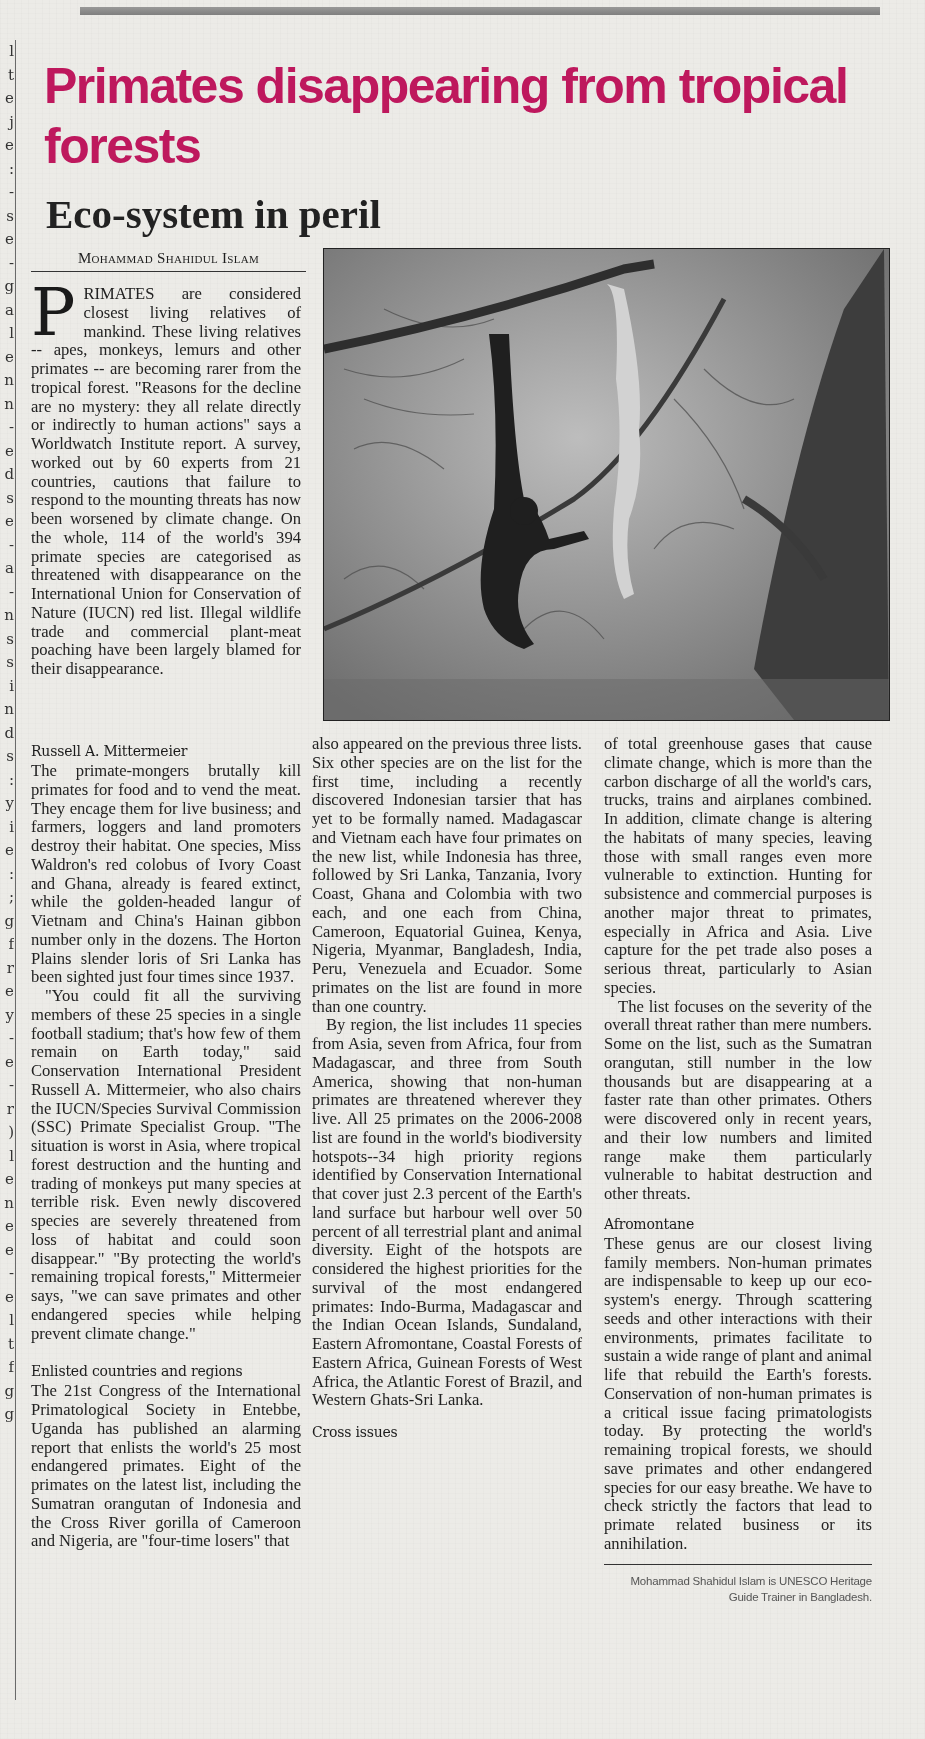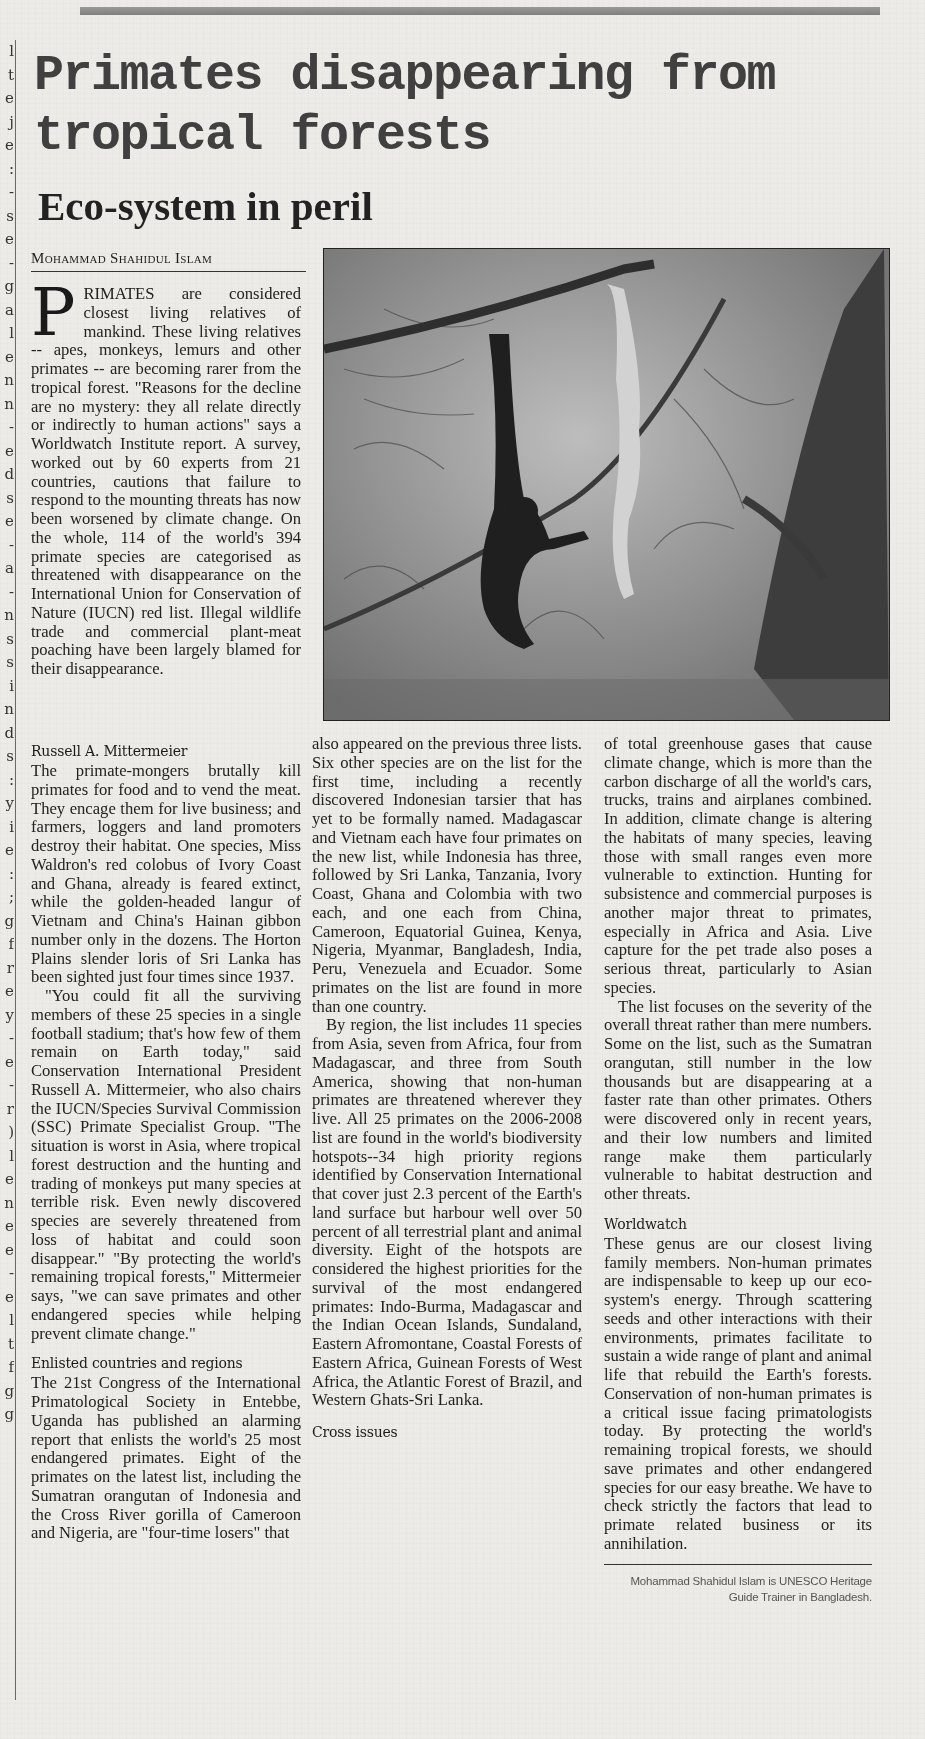--- a/index.html
+++ b/index.html
@@ -22,31 +22,31 @@
   .left-strip {
     position:absolute; left:0; top:40px; width:14px; height:1660px; overflow:hidden;
     font-size:15px; line-height:23.5px; color:#333; text-align:right;
   }
   .left-strip span { display:block; }
   .column-divider {
     position:absolute; left:15px; top:40px; width:1px; height:1660px; background:#6a6a6a;
   }
   .headline {
     position:absolute; left:30px; top:42px; width:880px;
-    font-family:Liberation Mono, monospace; font-weight:bold; font-size:50px; line-height:60px;
-    letter-spacing:-1.5px; color:#404040; margin:4px;
+    font-family:Liberation Sans, sans-serif; font-weight:bold; font-size:50px; line-height:60px;
+    letter-spacing:-1.5px; color:#be185d; margin:14px;
   }
   .subhead {
     position:absolute; left:30px; top:175px;
-    font-family:"Liberation Serif", serif; font-size:41px; line-height:46px; color:#222; margin:8px;
+    font-family:"Liberation Serif", serif; font-size:41px; line-height:46px; color:#222; margin:16px;
   }
   .byline {
     position:absolute; left:31px; top:250px; width:275px;
     font-family:"Liberation Serif", serif; font-size:15px; font-variant:small-caps;
-    letter-spacing:.3px; padding-bottom:4px; border-bottom:1.5px solid #333;
+    letter-spacing:.3px; padding-bottom:4px; border-bottom:1.5px solid #333;text-align:center;
   }
   .col {
     position:absolute; font-family:"Liberation Serif", serif; font-size:16.6px;
     line-height:18.75px; text-align:justify; hyphens:auto; color:#222;
   }
   .col p { margin:0; }
   .col p.indent { text-indent:14px; }
   .col h3 {
     margin:6px 0 0 0; font-family:"DejaVu Serif", serif; font-weight:normal;
     font-size:14px; line-height:21px; color:#1b1b1b; letter-spacing:-.2px;
@@ -175,30 +175,30 @@
     <circle cx="200" cy="262" r="14" fill="#1f1f1f"></circle>
     <path d="M283 35 Q296 45 292 130 Q300 190 290 260 Q285 320 300 350 L310 345 Q300 310 305 270 Q320 230 315 180 Q320 130 300 40 Z" fill="#d2d2d2"></path>
     <rect x="0" y="430" width="565" height="41" fill="#6a6a6a" opacity=".5"></rect>
   </svg>
 </div>
 
 <div class="col c1">
   <h3>Russell A. Mittermeier</h3>
   <p>The primate-mongers brutally kill primates for food and to vend the meat. They encage them for live business; and farmers, loggers and land promoters destroy their habitat. One species, Miss Waldron's red colobus of Ivory Coast and Ghana, already is feared extinct, while the golden-headed langur of Vietnam and China's Hainan gibbon number only in the dozens. The Horton Plains slender loris of Sri Lanka has been sighted just four times since 1937.</p>
   <p class="indent">"You could fit all the surviving members of these 25 species in a single football stadium; that's how few of them remain on Earth today," said Conservation International President Russell A. Mittermeier, who also chairs the IUCN/Species Survival Commission (SSC) Primate Specialist Group. "The situation is worst in Asia, where tropical forest destruction and the hunting and trading of monkeys put many species at terrible risk. Even newly discovered species are severely threatened from loss of habitat and could soon disappear." "By protecting the world's remaining tropical forests," Mittermeier says, "we can save primates and other endangered species while helping prevent climate change."</p>
-  <h3 style="margin-top:10px">Enlisted countries and regions</h3>
+  <h3 style="margin-top:18px">Enlisted countries and regions</h3>
   <p>The 21st Congress of the International Primatological Society in Entebbe, Uganda has published an alarming report that enlists the world's 25 most endangered primates. Eight of the primates on the latest list, including the Sumatran orangutan of Indonesia and the Cross River gorilla of Cameroon and Nigeria, are "four-time losers" that</p>
 </div>
 
 <div class="col c2">
   <p>also appeared on the previous three lists. Six other species are on the list for the first time, including a recently discovered Indonesian tarsier that has yet to be formally named. Madagascar and Vietnam each have four primates on the new list, while Indonesia has three, followed by Sri Lanka, Tanzania, Ivory Coast, Ghana and Colombia with two each, and one each from China, Cameroon, Equatorial Guinea, Kenya, Nigeria, Myanmar, Bangladesh, India, Peru, Venezuela and Ecuador. Some primates on the list are found in more than one country.</p>
   <p class="indent">By region, the list includes 11 species from Asia, seven from Africa, four from Madagascar, and three from South America, showing that non-human primates are threatened wherever they live. All 25 primates on the 2006-2008 list are found in the world's biodiversity hotspots--34 high priority regions identified by Conservation International that cover just 2.3 percent of the Earth's land surface but harbour well over 50 percent of all terrestrial plant and animal diversity. Eight of the hotspots are considered the highest priorities for the survival of the most endangered primates: Indo-Burma, Madagascar and the Indian Ocean Islands, Sundaland, Eastern Afromontane, Coastal Forests of Eastern Africa, Guinean Forests of West Africa, the Atlantic Forest of Brazil, and Western Ghats-Sri Lanka.</p>
   <h3 style="margin-top:12px">Cross issues</h3>
 </div>
 
 <div class="col c3">
   <p>of total greenhouse gases that cause climate change, which is more than the carbon discharge of all the world's cars, trucks, trains and airplanes combined. In addition, climate change is altering the habitats of many species, leaving those with small ranges even more vulnerable to extinction. Hunting for subsistence and commercial purposes is another major threat to primates, especially in Africa and Asia. Live capture for the pet trade also poses a serious threat, particularly to Asian species.</p>
   <p class="indent">The list focuses on the severity of the overall threat rather than mere numbers. Some on the list, such as the Sumatran orangutan, still number in the low thousands but are disappearing at a faster rate than other primates. Others were discovered only in recent years, and their low numbers and limited range make them particularly vulnerable to habitat destruction and other threats.</p>
-  <h3 style="margin-top:10px">Worldwatch</h3>
+  <h3 style="margin-top:10px">Afromontane</h3>
   <p>These genus are our closest living family members. Non-human primates are indispensable to keep up our eco-system's energy. Through scattering seeds and other interactions with their environments, primates facilitate to sustain a wide range of plant and animal life that rebuild the Earth's forests. Conservation of non-human primates is a critical issue facing primatologists today. By protecting the world's remaining tropical forests, we should save primates and other endangered species for our easy breathe. We have to check strictly the factors that lead to primate related business or its annihilation.</p>
   <div class="bio-rule"></div>
   <div class="bio">Mohammad Shahidul Islam is UNESCO Heritage Guide Trainer in Bangladesh.</div>
 </div>
 
 </body></html>

